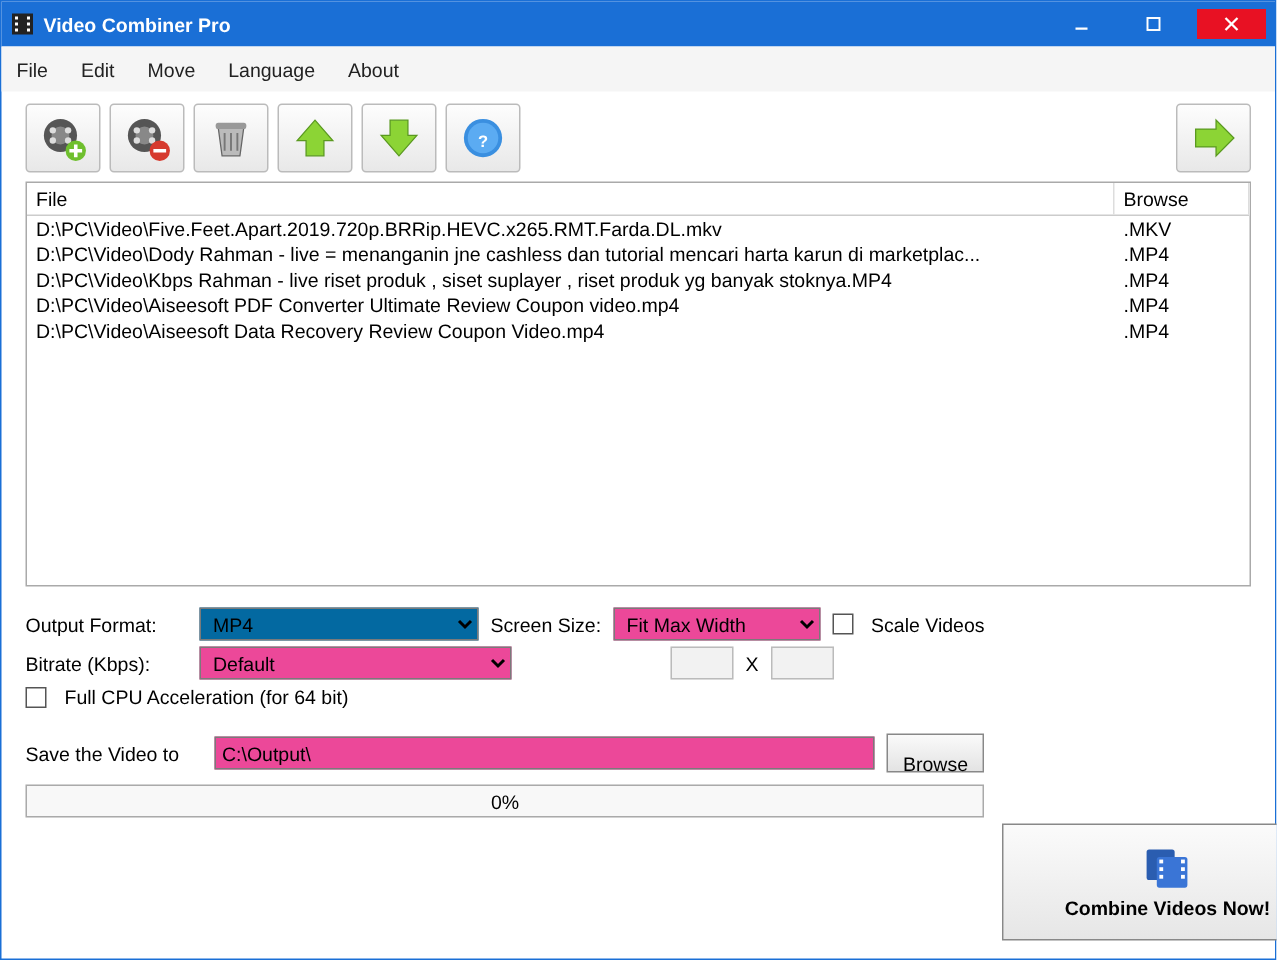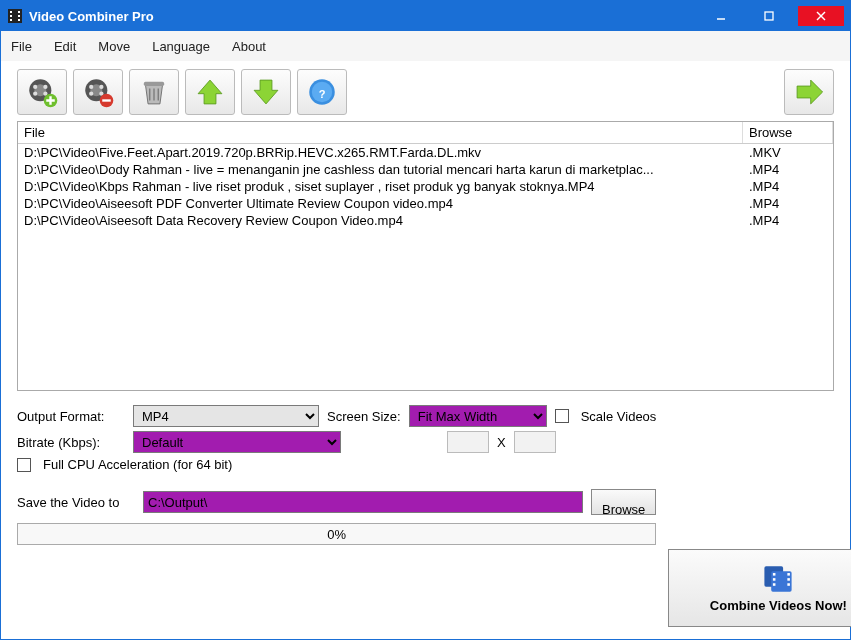--- a/index.html
+++ b/index.html
@@ -31,22 +31,22 @@
 .row div { padding: 1px 6px; white-space: nowrap; overflow: hidden; text-overflow: ellipsis; }
 .row .col-file { flex: 1; }
 .row .col-fmt { width: 90px; }
 
 .bottom { padding: 10px 16px 12px 16px; display: grid; grid-template-columns: 1fr 220px; column-gap: 12px; row-gap: 2px; }
 .leftcol { grid-column: 1; }
 .rightcol { grid-column: 2; grid-row: 3 / span 3; }
 
 .formrow { display: flex; align-items: center; gap: 8px; margin: 4px 0; }
 .formrow label { white-space: nowrap; }
-select, input[type=text] { border: 1px solid #7a7a7a; background: #e5e5e5; height: 22px; padding: 0 4px; font-size: 13px; }
-select.light, input.light { background: #a21caf; }
+select, input[type=text] { border: 1px solid #7a7a7a; background: #0369a1; height: 22px; padding: 0 4px; font-size: 13px; }
+select.light, input.light { background: #ec4899; }
 .small { width: 42px; background: #f2f2f2; border: 1px solid #bbb; height: 22px; }
 .check { width: 14px; height: 14px; border: 1px solid #555; display: inline-block; vertical-align: middle; margin-right: 4px; background: #fff; }
 button.browse { height: 24px; padding: 12px 10px; border: 1px solid #888; background: linear-gradient(#fafafa,#e3e3e3); cursor: pointer; }
 
 .progress { border: 1px solid #aaa; height: 22px; margin-top: 8px; display: flex; align-items: center; justify-content: center; background: #f8f8f8; }
 
 .combine { border: 1px solid #888; background: linear-gradient(#fbfbfb,#e6e6e6); height: 78px; display: flex; flex-direction: column; align-items: center; justify-content: center; font-weight: 700; gap: 4px; cursor: pointer; }
 .combine svg { width: 34px; height: 30px; }
 
 </style>

